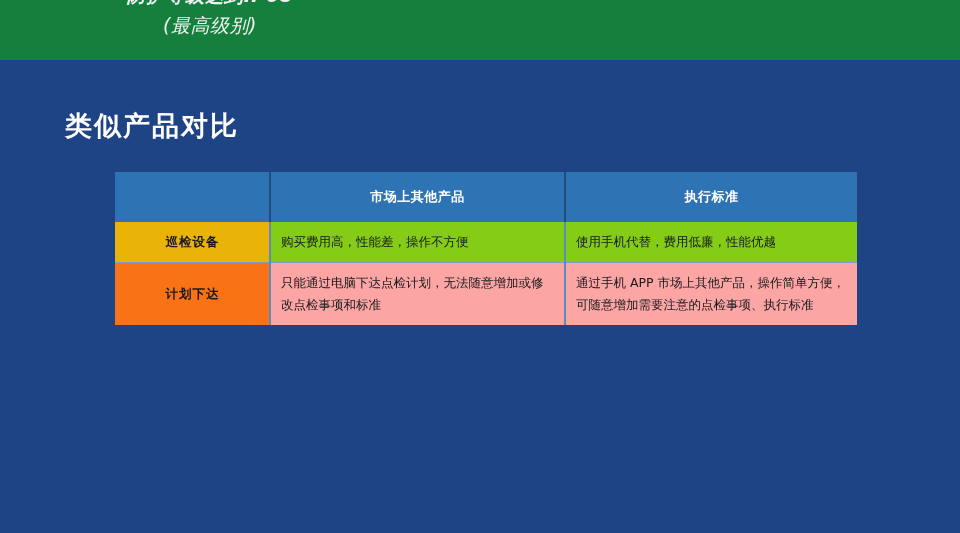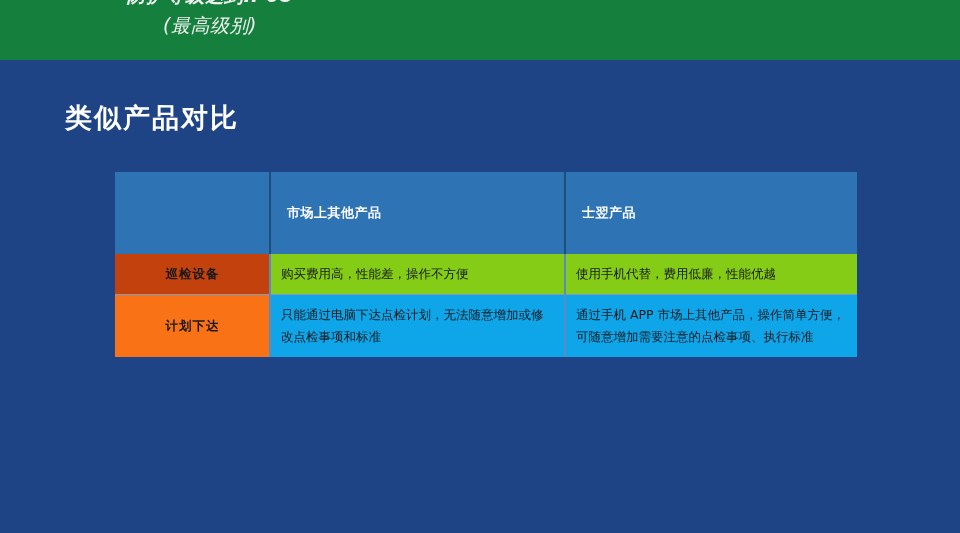--- a/index.html
+++ b/index.html
@@ -48,21 +48,21 @@
   }
   .top-band-line2 {
     display: block;
     font-weight: normal;
   }
 
   
   .section-title {
     position: absolute;
     left: 65px;
-    top: 100px;
+    top: 108px;
     color: #ffffff;
     font-family: "DejaVu Sans", "Liberation Sans", sans-serif;
     font-size: 27px;
     font-weight: bold;
     letter-spacing: 2px;
   }
 
   
   .table-wrap {
     position: absolute;
@@ -79,22 +79,22 @@
   table.cmp col.c0 { width: 155px; }
   table.cmp col.c1 { width: 295px; }
   table.cmp col.c2 { width: 292px; }
 
   table.cmp thead th {
     background: #2e74b5;
     color: #ffffff;
     font-size: 13px;
     font-weight: bold;
     height: 50px;
-    padding: 16px;
-    text-align: left;
+    padding: 0;
+    text-align: center;
     border-right: 2px solid #1f4e79;
     letter-spacing: 0.5px;
   }
   table.cmp thead th.head-blank {
     border-right: 2px solid #1f4e79;
   }
   table.cmp thead th:last-child {
     border-right: none;
   }
 
@@ -110,31 +110,31 @@
   table.cmp td:last-child {
     border-right: none;
   }
   table.cmp tr:last-child td {
     border-bottom: none;
   }
 
   td.label {
     text-align: center;
     font-weight: bold;
-    background: #c2410c;
+    background: #eab308;
     letter-spacing: 1px;
     padding-left: 0;
     padding-right: 0;
   }
   td.val {
     background: #84cc16;
     text-align: left;
   }
   tr.alt td.label { background: #f97316; }
-  tr.alt td.val   { background: #0ea5e9; }
+  tr.alt td.val   { background: #fca5a5; }
 </style>
 </head>
 <body>
 
 <div class="page">
 
   <div class="top-band">
     <div class="top-band-text">
       <span>防护等级达到IP68</span>
       <span class="top-band-line2">(最高级别)</span>
@@ -147,21 +147,21 @@
     <table class="cmp">
       <colgroup>
         <col class="c0">
           <col class="c1">
           <col class="c2">
       </colgroup>
       <thead>
         <tr>
           <th class="head-blank"></th>
           <th>市场上其他产品</th>
-          <th>士翌产品</th>
+          <th>执行标准</th>
         </tr>
       </thead>
       <tbody>
         <tr>
           <td class="label">巡检设备</td>
           <td class="val">购买费用高，性能差，操作不方便</td>
           <td class="val">使用手机代替，费用低廉，性能优越</td>
         </tr>
         <tr class="alt">
           <td class="label">计划下达</td>

